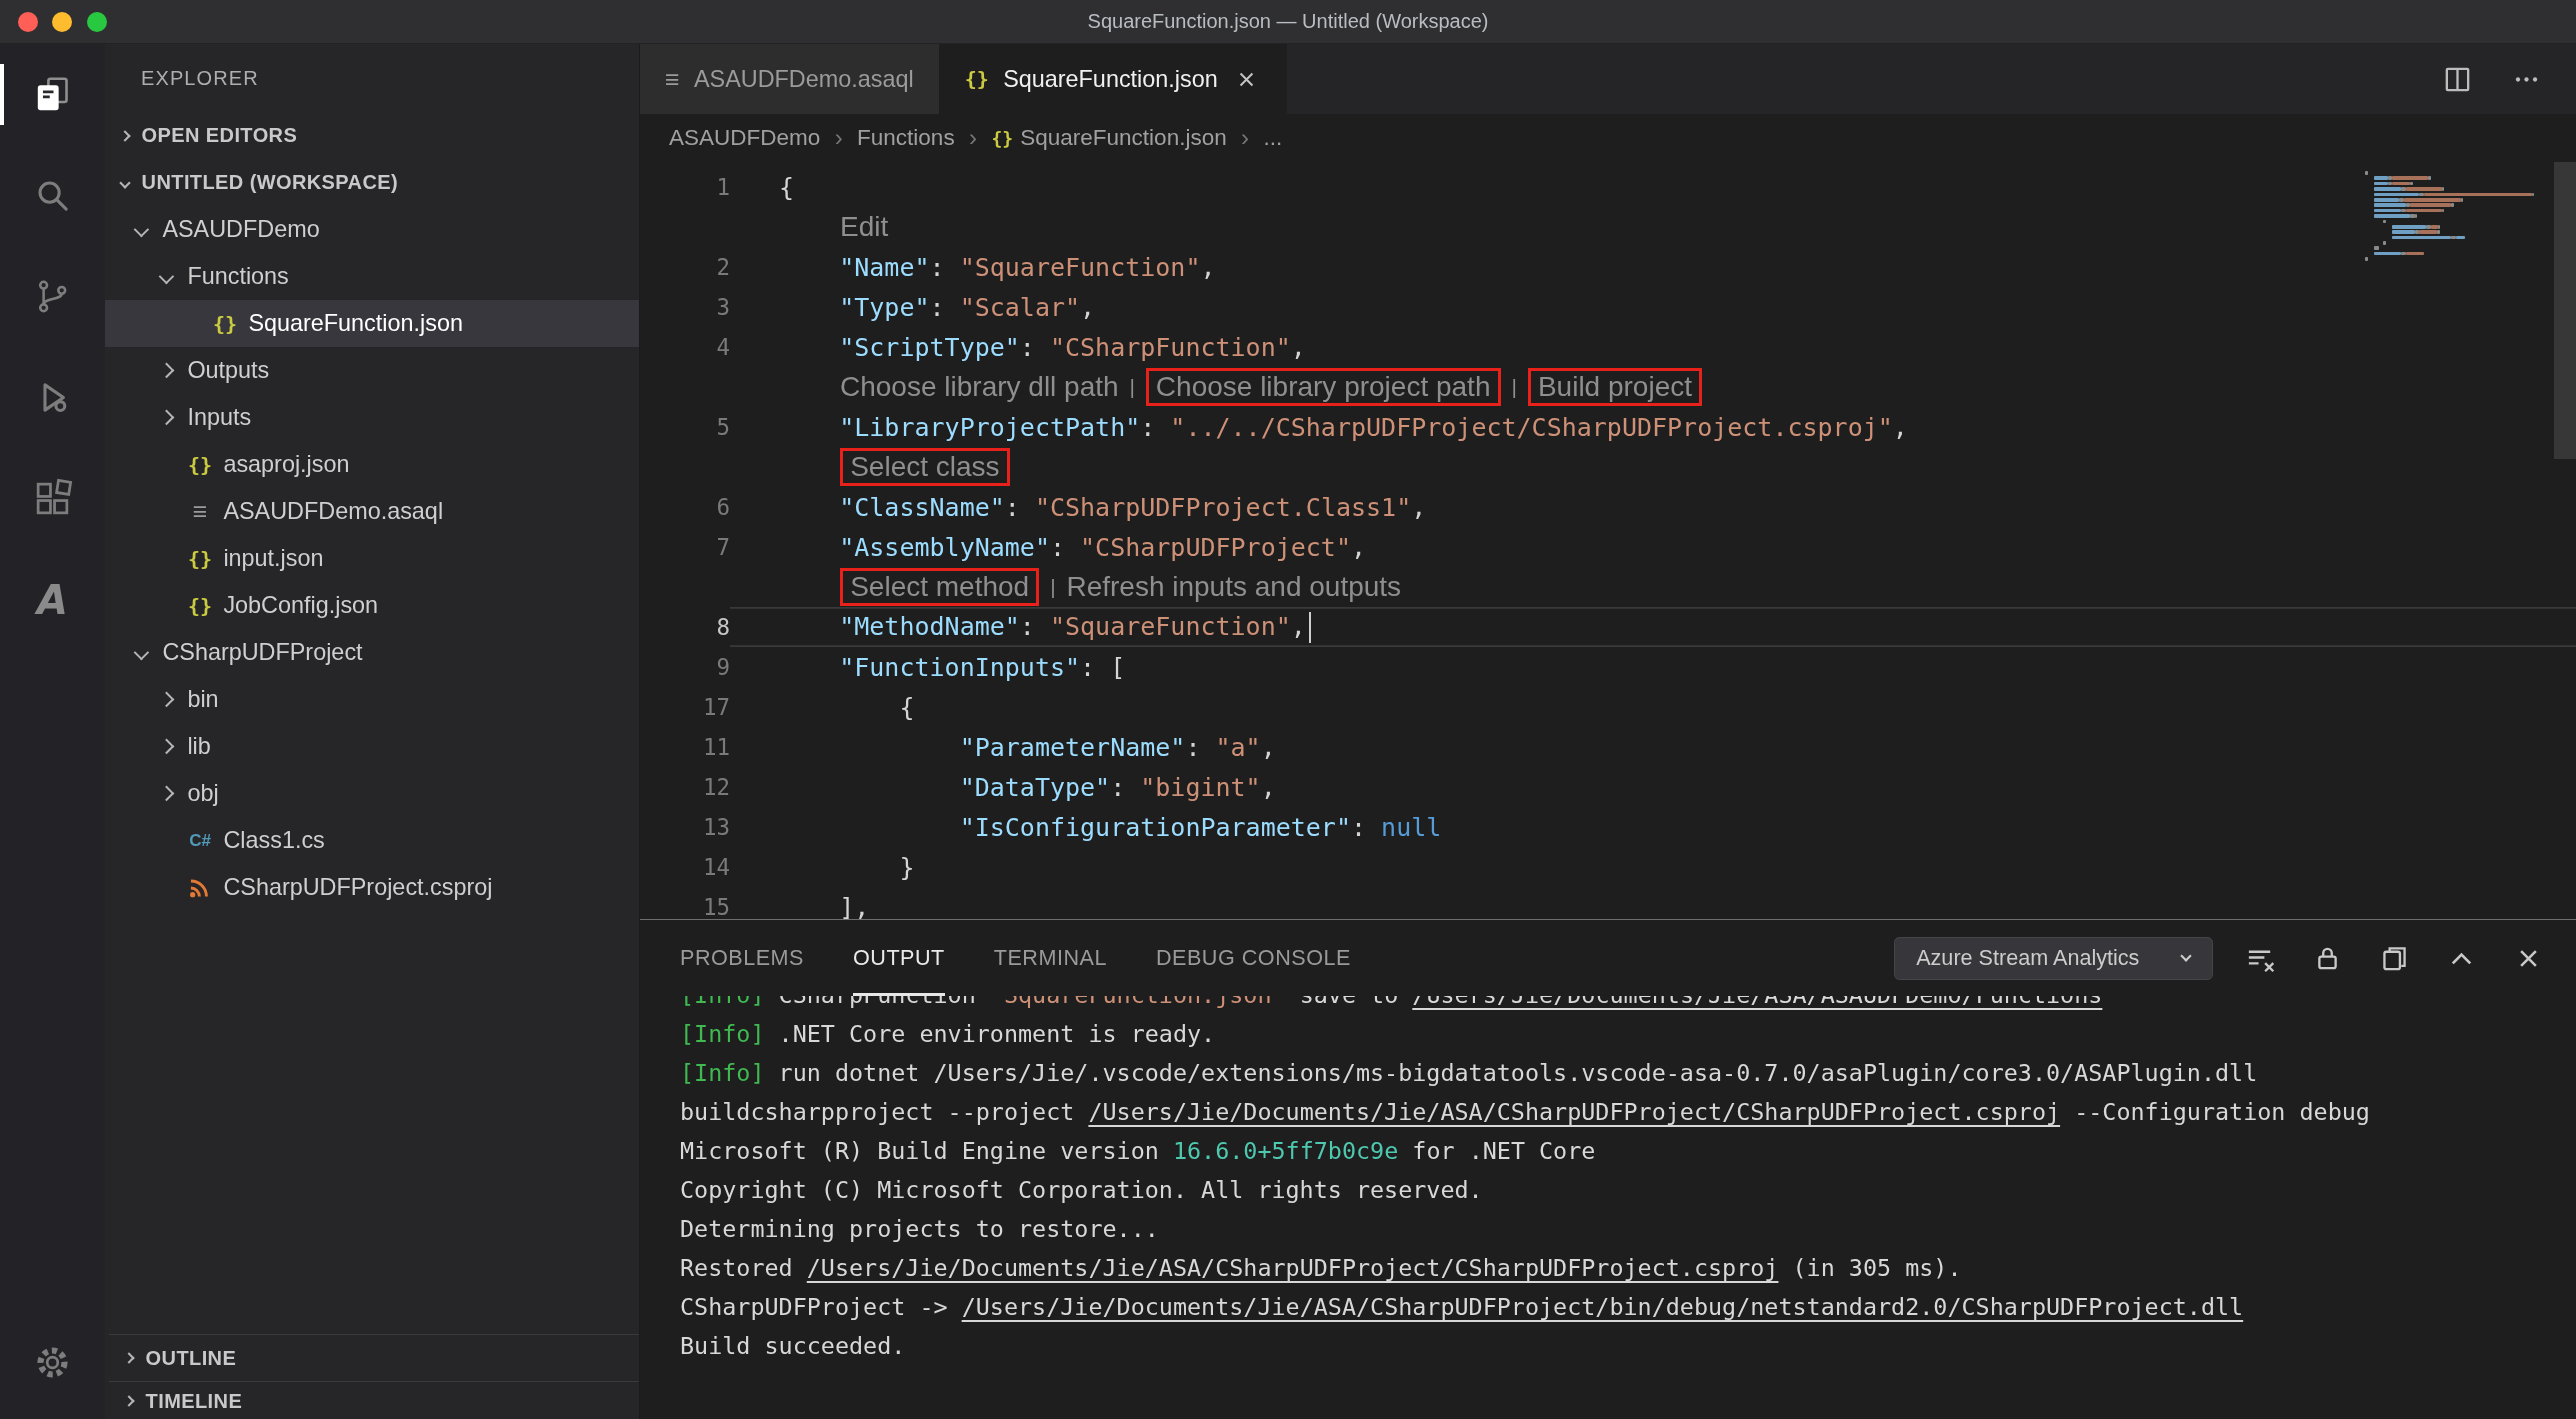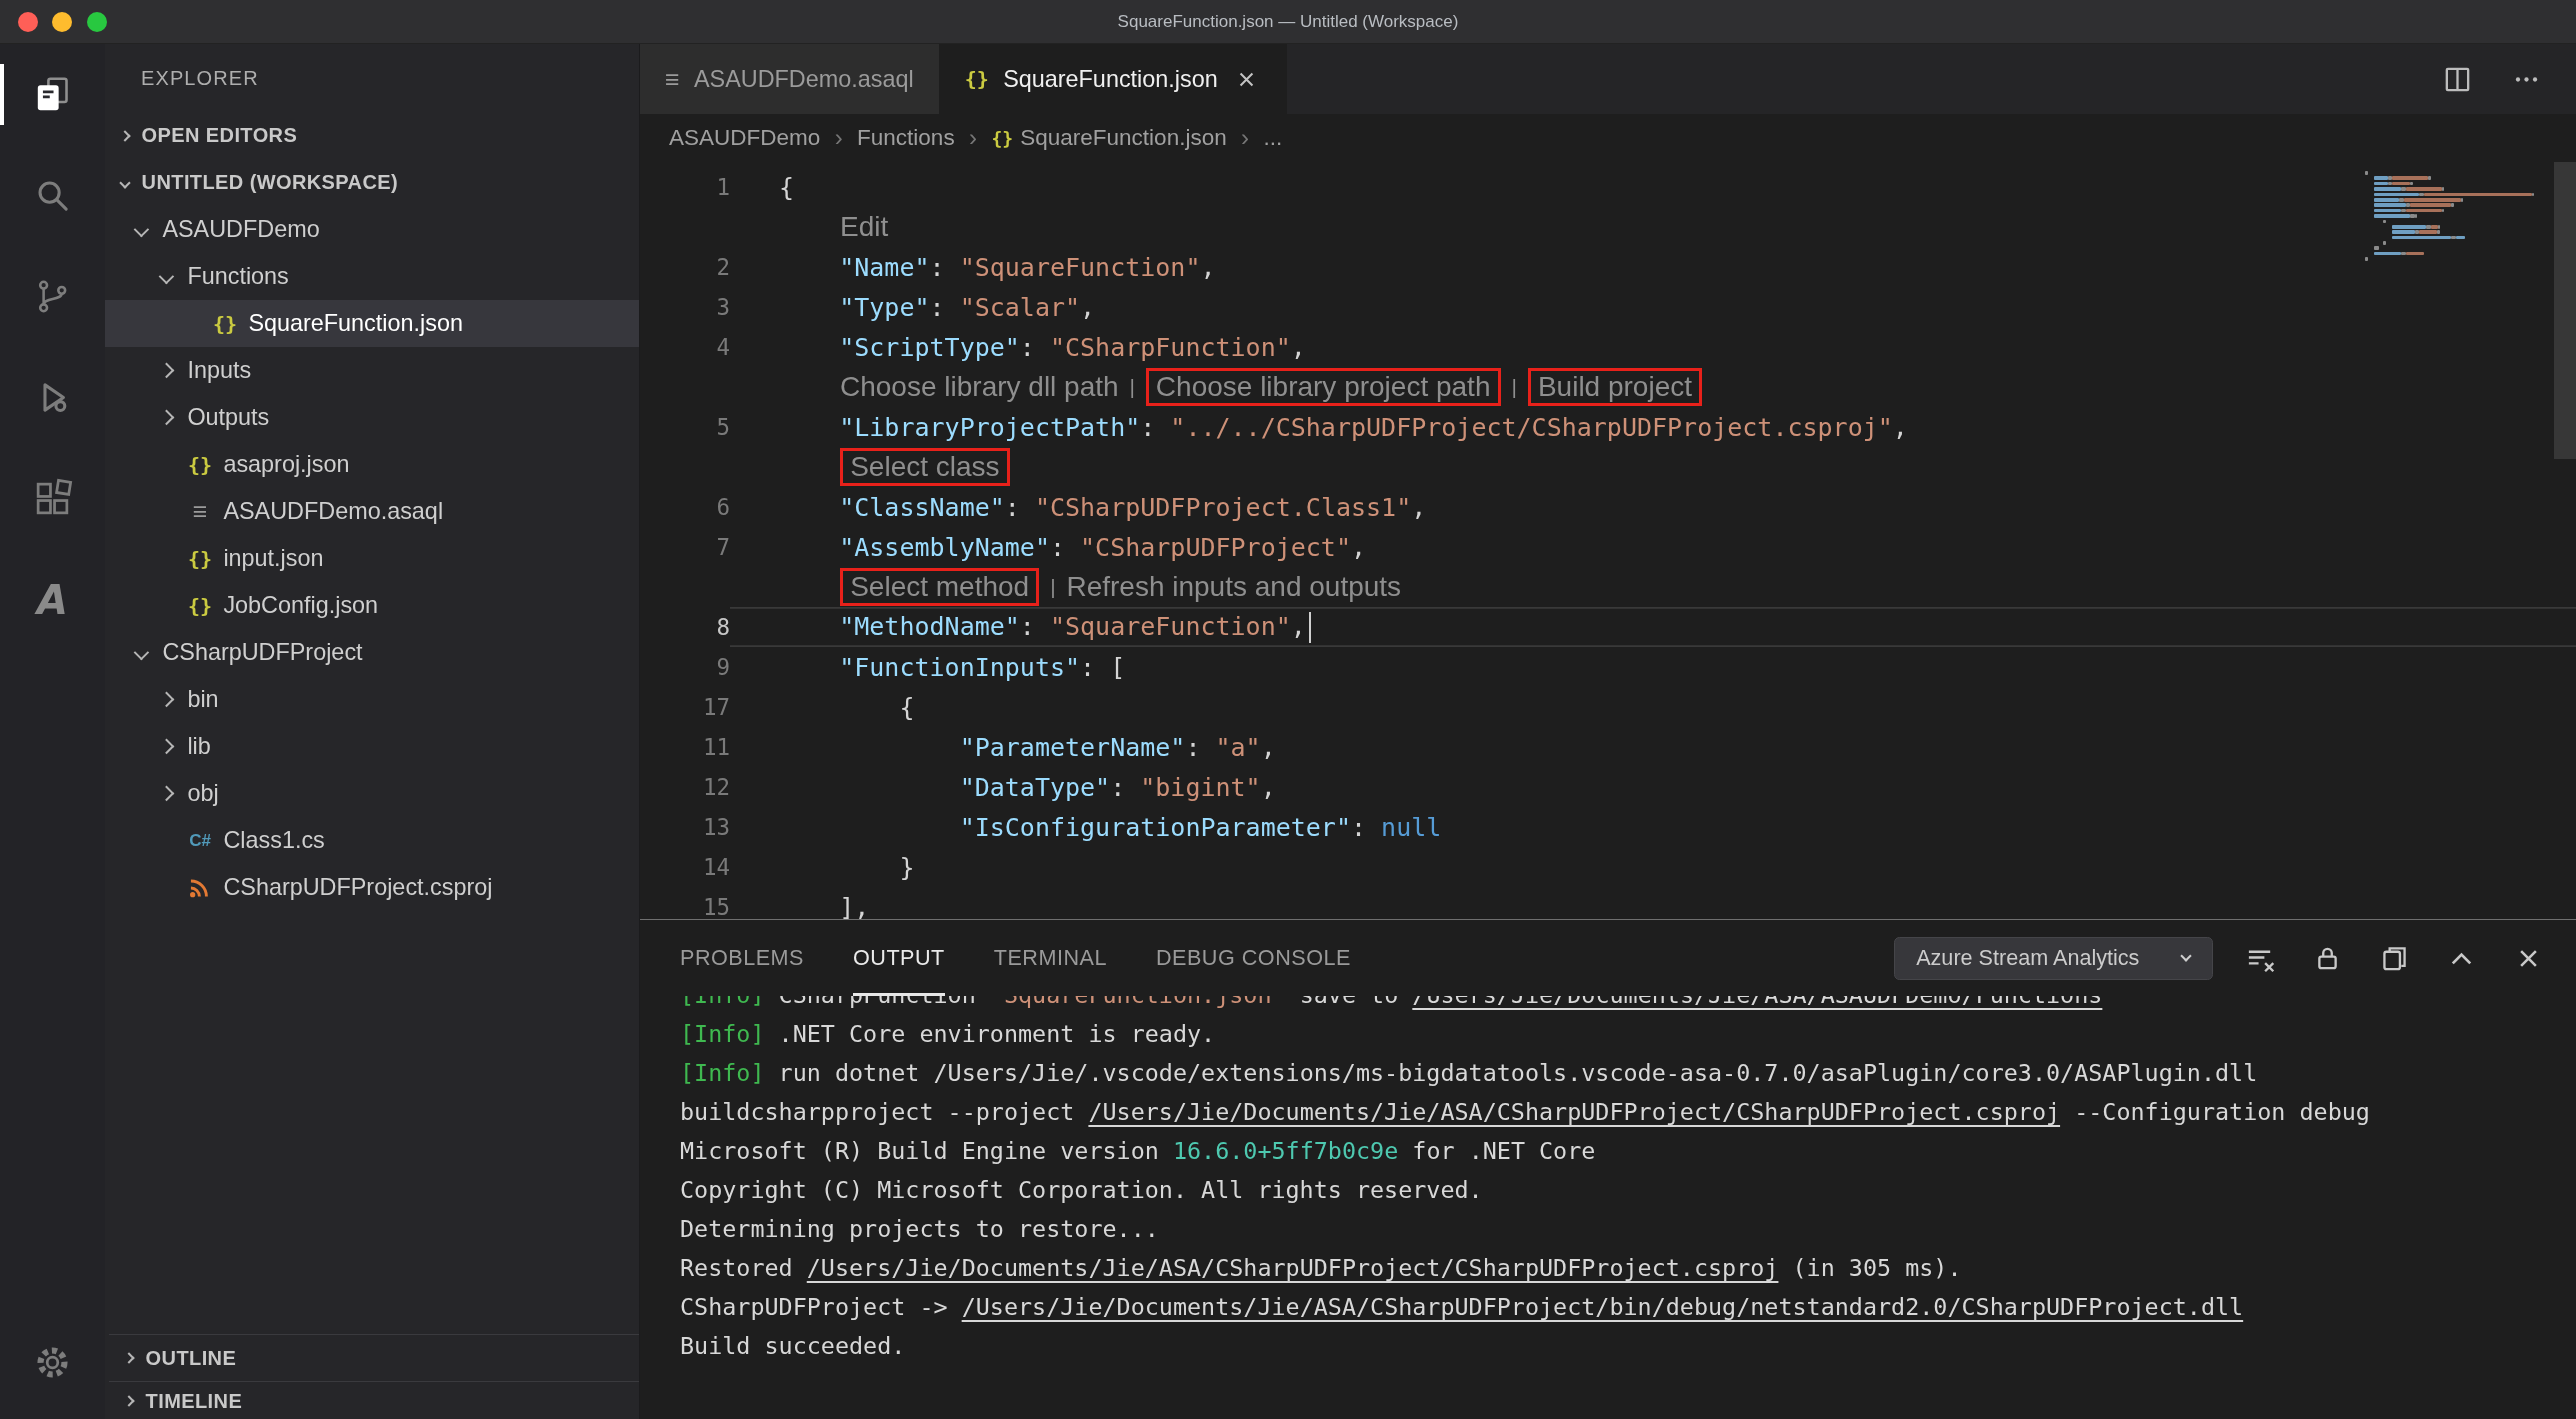--- a/index.html
+++ b/index.html
@@ -9,21 +9,21 @@
   *{box-sizing:border-box;margin:0;padding:0}
   html,body{width:2576px;height:1420px;overflow:hidden;background:#1e1e1e;
     font-family:"Liberation Sans","DejaVu Sans",sans-serif;}
   .window{width:2576px;height:1420px;display:flex;flex-direction:column}
 
   
   .titlebar{height:44px;background:#2f2f31;display:flex;align-items:center;position:relative;flex:0 0 auto;border-bottom:0.9px solid #222}
   .lights{display:flex;gap:14.4px;padding-left:18px}
   .light{width:20px;height:20px;border-radius:50%}
   .l-red{background:#ff5f57}.l-yellow{background:#febc2e}.l-green{background:#28c840}
-  .title{position:absolute;left:50%;transform:translateX(-50%);color:#b9bdc2;font-size:17px;white-space:nowrap}
+  .title{position:absolute;left:50%;transform:translateX(-50%);color:#b9bdc2;font-size:20px;white-space:nowrap}
 
   .main{flex:1;display:flex;min-height:0}
 
   
   .activitybar{width:105px;background:#232327;display:flex;flex-direction:column;flex:0 0 auto}
   .ab-item{height:101px;display:flex;align-items:center;justify-content:center;color:#7d7d7d;position:relative;cursor:pointer}
   .ab-item svg{width:41px;height:41px}
   .ab-item.active{color:#fff}
   .ab-item.active::before{content:"";position:absolute;left:0;top:20px;bottom:20px;width:3.6px;background:#fff}
   .azure-a{font-size:40px;font-style:italic;font-weight:bold;color:#8a8a8a;font-family:"DejaVu Sans",sans-serif}
@@ -198,27 +198,27 @@
           </div>
           <div class="t-row selected" style="padding-left: 70px;">
             <span class="t-chev"></span>
             <span class="fi fi-json">{}</span>
             <span class="t-label">SquareFunction.json</span>
           </div>
           <div class="t-row" style="padding-left: 45px;">
             <span class="t-chev">
               <span class="chev right"></span>
             </span>
+            <span class="t-label">Outputs</span>
+          </div>
+          <div class="t-row" style="padding-left: 45px;">
+            <span class="t-chev">
+              <span class="chev right"></span>
+            </span>
             <span class="t-label">Inputs</span>
-          </div>
-          <div class="t-row" style="padding-left: 45px;">
-            <span class="t-chev">
-              <span class="chev right"></span>
-            </span>
-            <span class="t-label">Outputs</span>
           </div>
           <div class="t-row" style="padding-left: 45px;">
             <span class="t-chev"></span>
             <span class="fi fi-json">{}</span>
             <span class="t-label">asaproj.json</span>
           </div>
           <div class="t-row" style="padding-left: 45px;">
             <span class="t-chev"></span>
             <span class="fi fi-asaql">≡</span>
             <span class="t-label">ASAUDFDemo.asaql</span>

